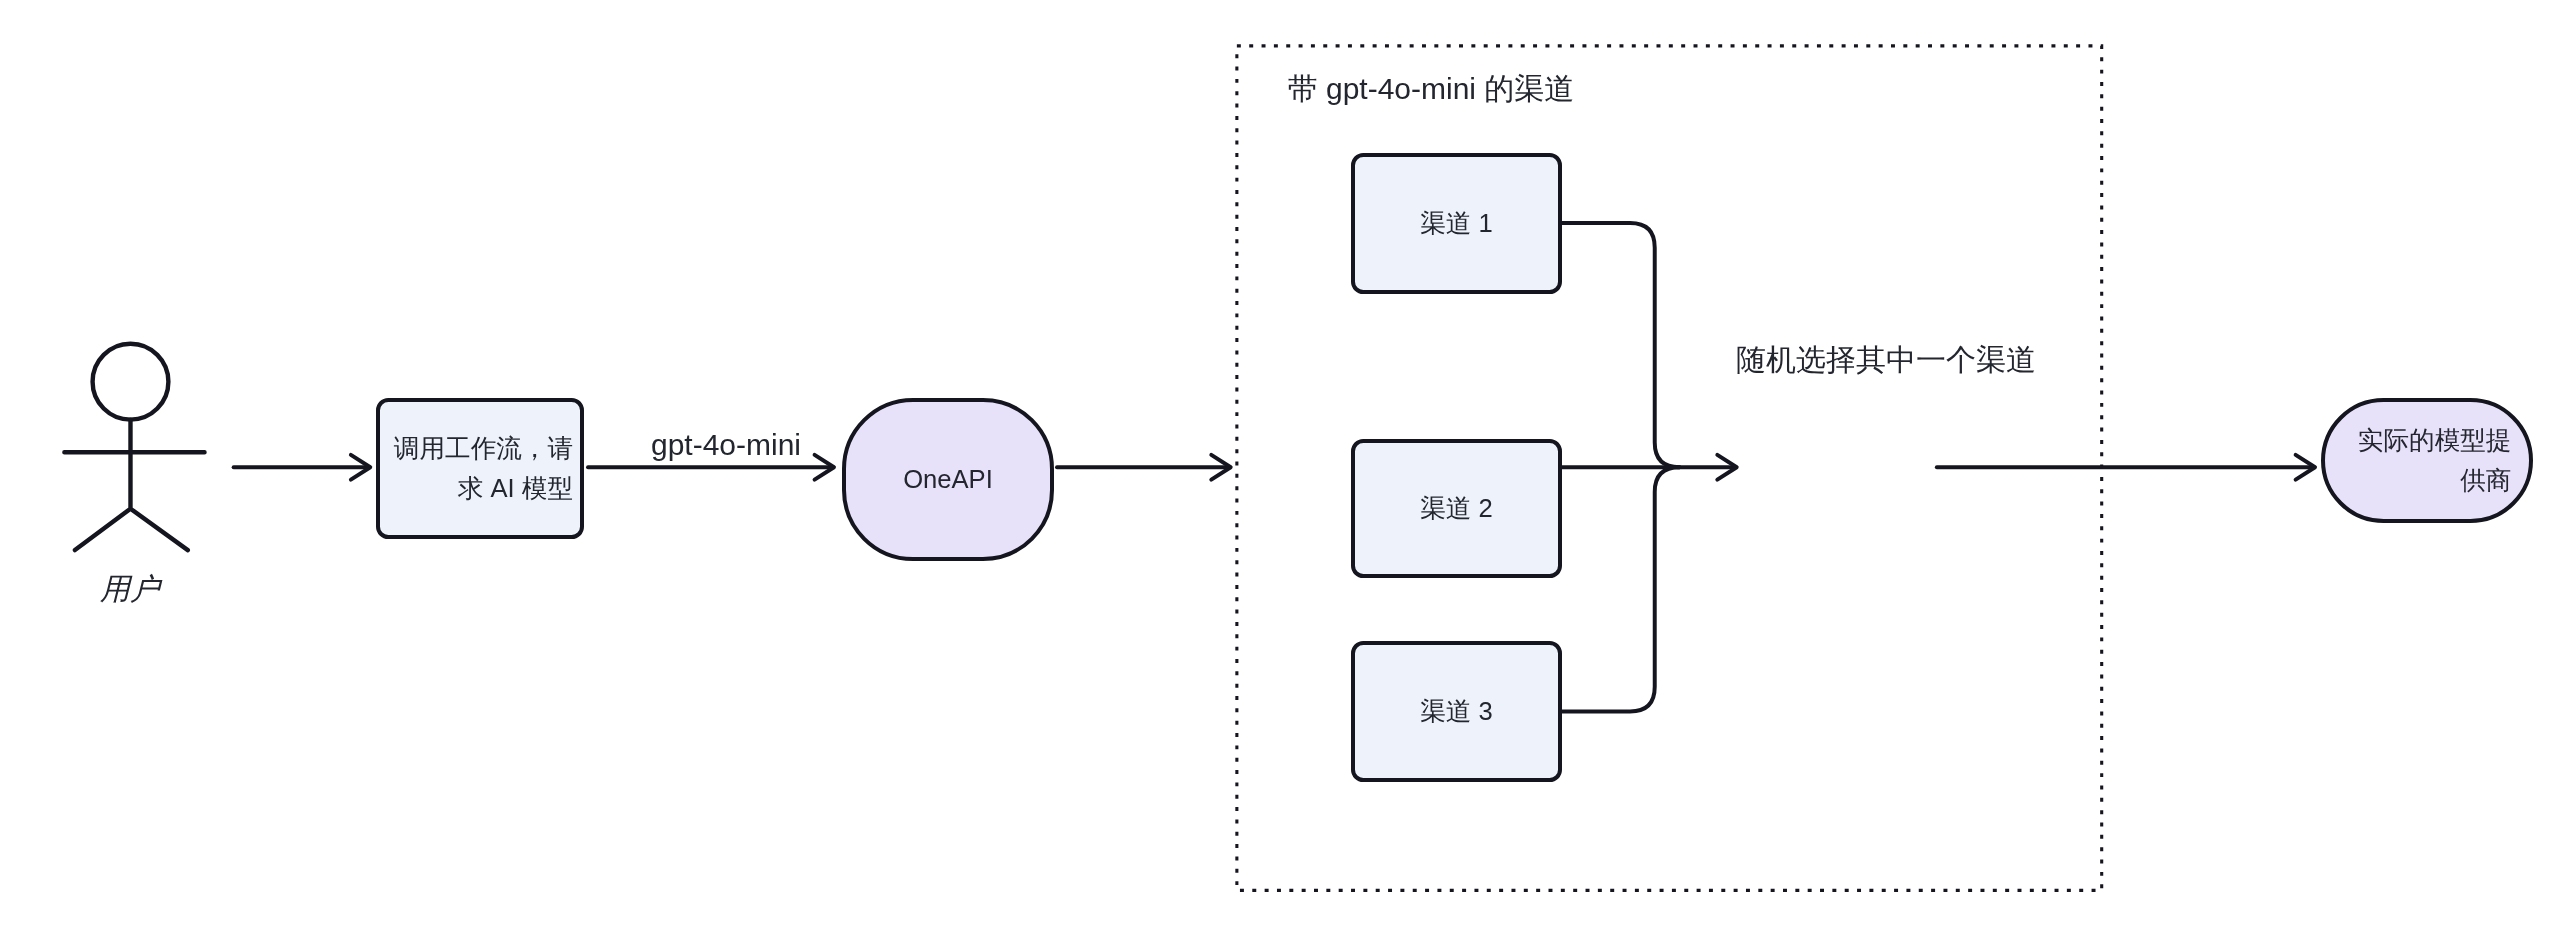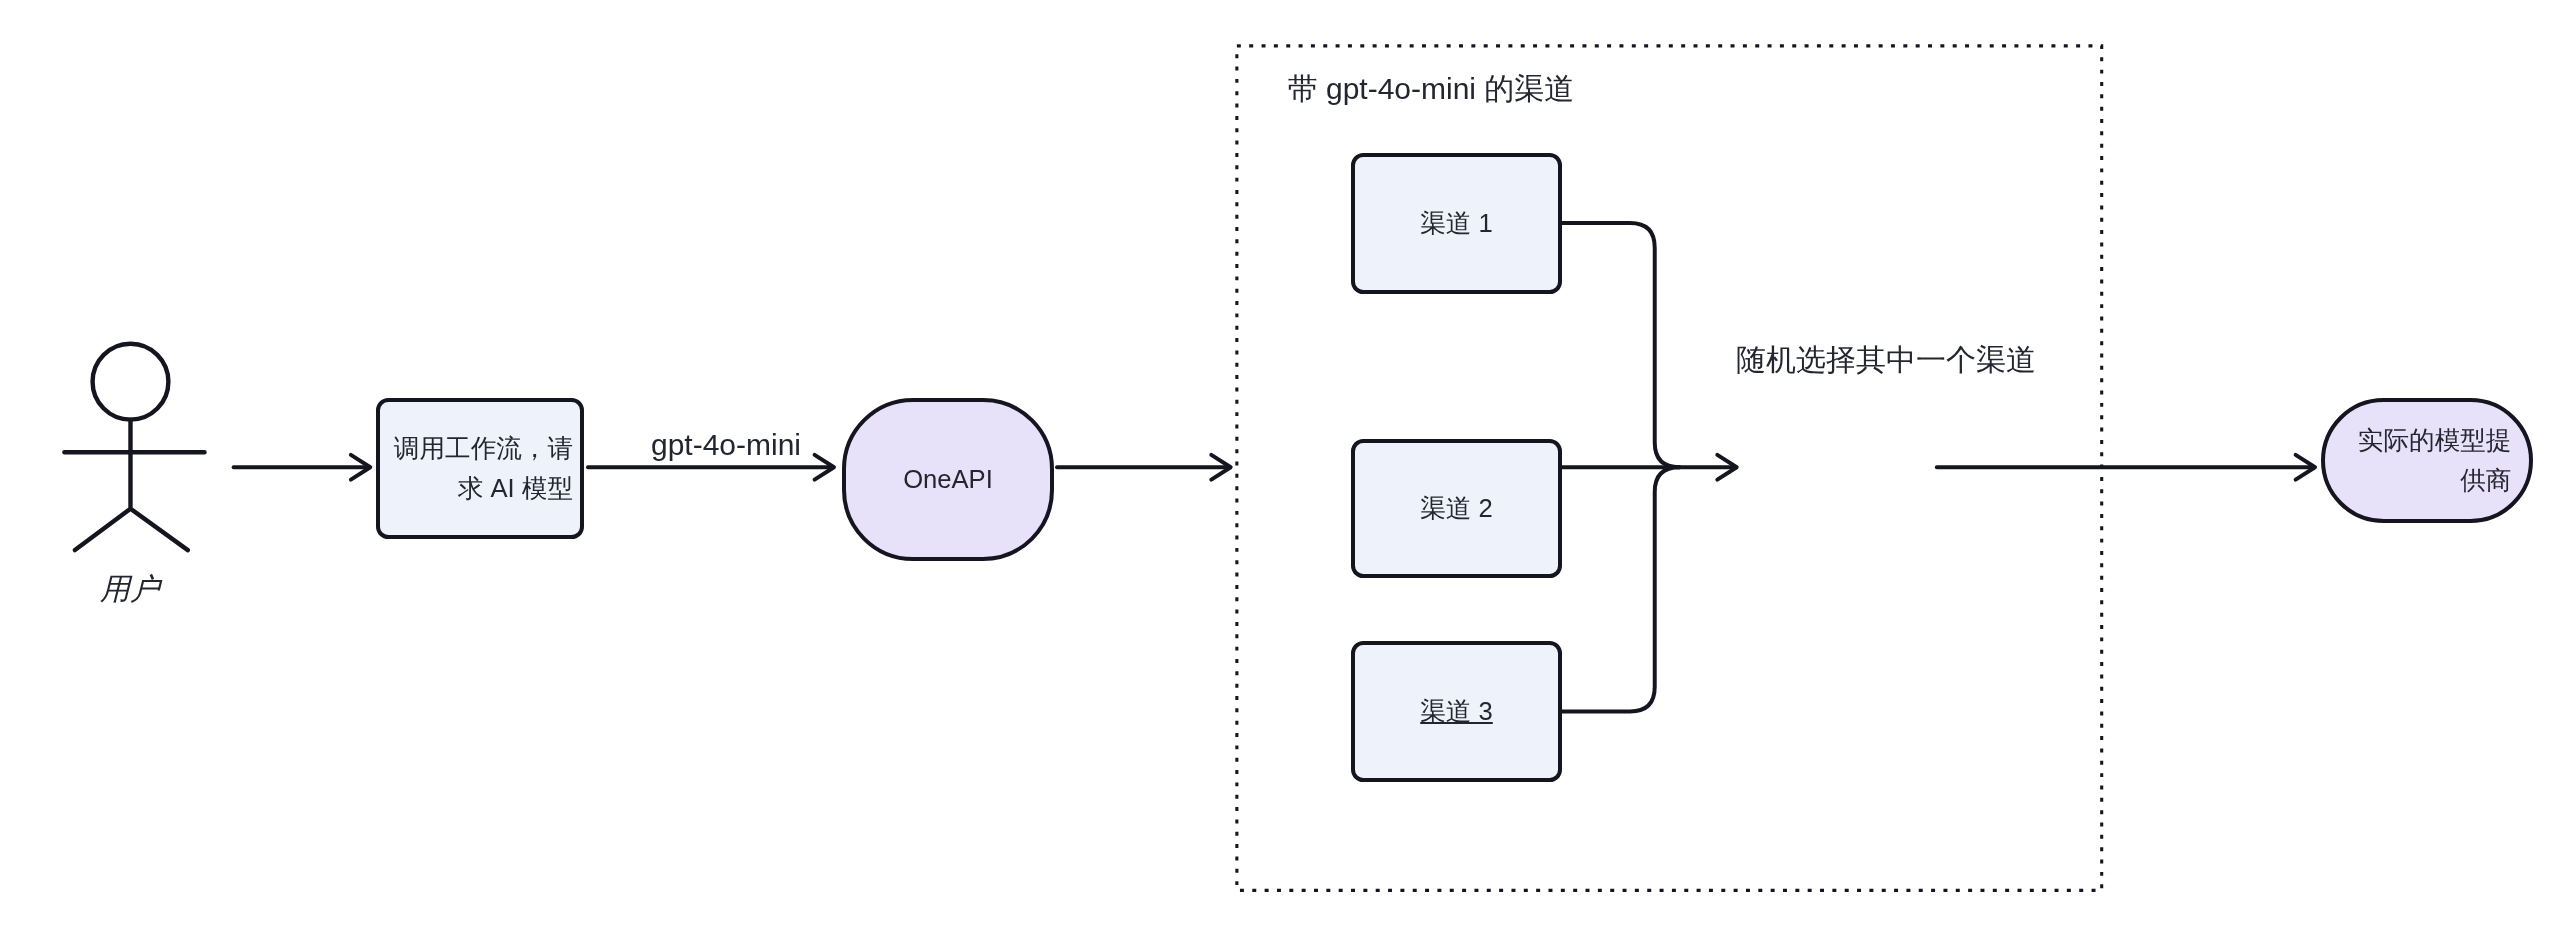--- a/index.html
+++ b/index.html
@@ -110,21 +110,21 @@
   <div class="float-label" style="left:726px; top:428px;">gpt-4o-mini</div>
 
   <div class="node pill-node" style="left:842px; top:398px; width:212px; height:163px;">OneAPI</div>
 
   <div class="float-label" style="left:1431px; top:69px;">带 gpt-4o-mini 的渠道</div>
 
   <div class="node rect-node" style="left:1351px; top:153px; width:211px; height:141px;">渠道 1</div>
 
   <div class="node rect-node" style="left:1351px; top:398px; width:211px; height:139px;margin-top:41px;">渠道 2</div>
 
-  <div class="node rect-node" style="left:1351px; top:641px; width:211px; height:141px;text-decoration:underline;">渠道 3</div>
+  <div class="node rect-node" style="left:1351px; top:641px; width:211px; height:141px;">渠道 3</div>
 
   <div class="float-label" style="left:1838px; top:340px;margin-left:48px;">随机选择其中一个渠道</div>
 
 
   <div class="node pill-node" style="left:2321px; top:398px; width:212px; height:125px; padding:0 17.6px;">实际的模型提供商</div>
 
 </div>
 
 
 </body></html>

